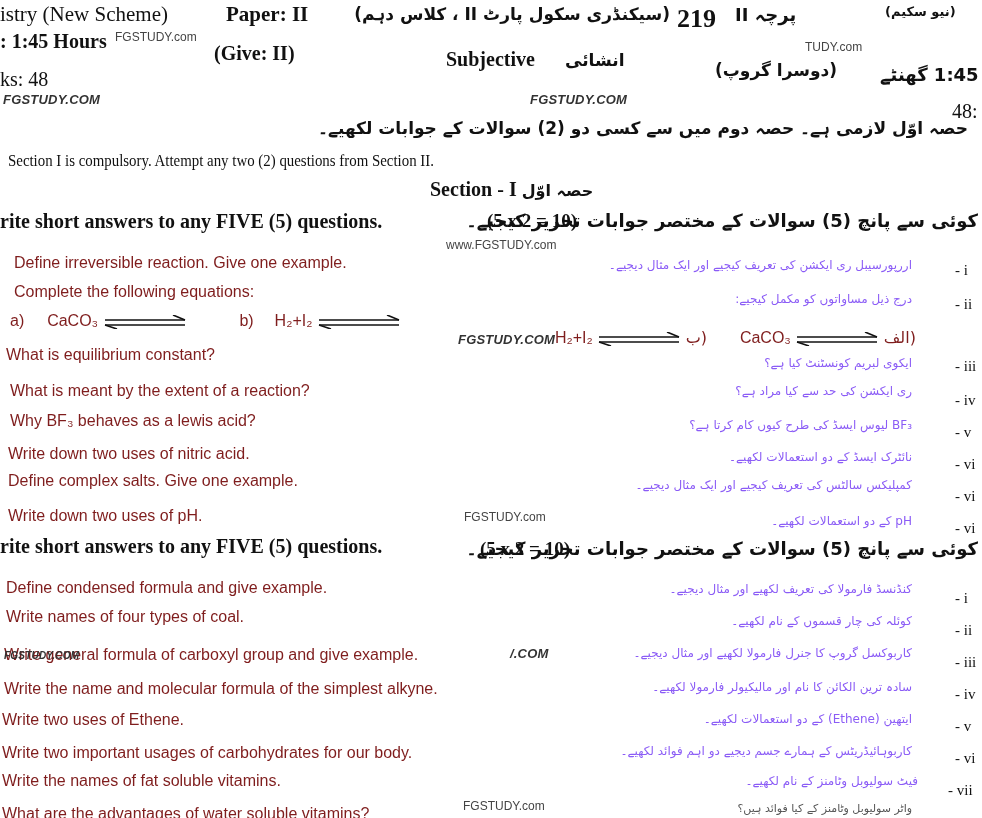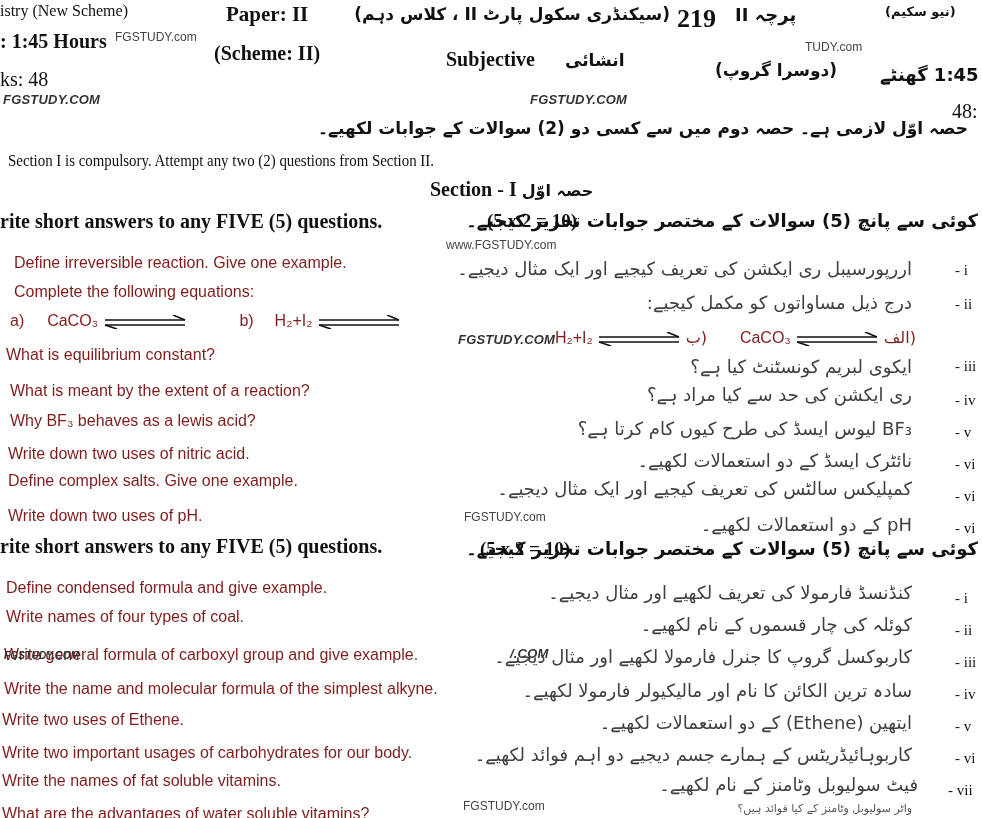--- a/index.html
+++ b/index.html
@@ -4,38 +4,38 @@
 <style>
   html, body { margin: 0; padding: 0; background: #ffffff; }
   body { width: 982px; height: 818px; position: relative; overflow: hidden; color: #111; }
   .abs { position: absolute; white-space: nowrap; }
   .serif { font-family: "Liberation Serif", "DejaVu Serif", serif; }
   .bold { font-weight: bold; }
   .urdu { font-family: "DejaVu Sans", sans-serif; direction: rtl; unicode-bidi: plaintext; }
   .wm-bold { font-family: "Liberation Sans", sans-serif; font-weight: bold; font-style: italic; font-size: 13px; color: #333; letter-spacing: 0.2px; }
   .wm-light { font-family: "Liberation Sans", sans-serif; font-size: 12px; color: #444; }
   .q-en { font-family: "Liberation Sans", sans-serif; font-size: 16px; color: #7f1d1d; margin-top: 10px; }
-  .q-ur { font-family: "DejaVu Sans", sans-serif; font-size: 18px; direction: rtl; color: #404040; text-align: right; }
+  .q-ur { font-family: "DejaVu Sans", sans-serif; font-size: 12px; direction: rtl; color: #8b5cf6; text-align: right; }
   .q-num { font-family: "Liberation Serif", serif; font-size: 15px; color: #111; }
   .eq-arrow { display: inline-block; width: 84px; height: 14px; vertical-align: middle; position: relative; }
   .eq-arrow svg { width: 100%; height: 100%; }
 </style>
 </head>
 <body>
 
-<div class="abs serif" style="left:0;top:2px;font-size:16px;">istry (New Scheme)</div>
+<div class="abs serif" style="left:0;top:2px;font-size:21px;">istry (New Scheme)</div>
 <div class="abs serif bold" style="left:226px;top:2px;font-size:21px;">Paper: II</div>
 <div class="abs urdu" style="left:370px;top:4px;font-size:17px;font-weight:bold;width:300px;text-align:right;">(سیکنڈری سکول پارٹ II ، کلاس دہم)</div>
 <div class="abs serif bold" style="left:677px;top:4px;font-size:26px;">219</div>
 <div class="abs urdu" style="left:735px;top:4px;font-size:18px;font-weight:bold;">II پرچہ</div>
 <div class="abs urdu" style="left:885px;top:4px;font-size:13px;font-weight:bold;">(نیو سکیم)</div>
 
 <div class="abs serif bold" style="left:0;top:30px;font-size:20px;">: 1:45 Hours</div>
 <div class="abs wm-light" style="left:115px;top:30px;">FGSTUDY.com</div>
-<div class="abs serif bold" style="left:214px;top:42px;font-size:20px;">(Scheme: II)</div>
+<div class="abs serif bold" style="left:214px;top:42px;font-size:20px;">(Give: II)</div>
 <div class="abs serif bold" style="left:446px;top:48px;font-size:20px;">Subjective</div>
 <div class="abs urdu" style="left:565px;top:50px;font-size:17px;font-weight:bold;">انشائی</div>
 <div class="abs wm-light" style="left:805px;top:40px;">TUDY.com</div>
 <div class="abs urdu" style="left:715px;top:60px;font-size:17px;font-weight:bold;">(دوسرا گروپ)</div>
 <div class="abs urdu" style="left:880px;top:64px;font-size:18px;font-weight:bold;">1:45 گھنٹے</div>
 
 <div class="abs serif" style="left:0;top:68px;font-size:20px;">ks: 48</div>
 <div class="abs wm-bold" style="left:3px;top:92px;">FGSTUDY.COM</div>
 <div class="abs wm-bold" style="left:530px;top:92px;">FGSTUDY.COM</div>
 <div class="abs serif" style="left:952px;top:100px;font-size:20px;">48:</div>

